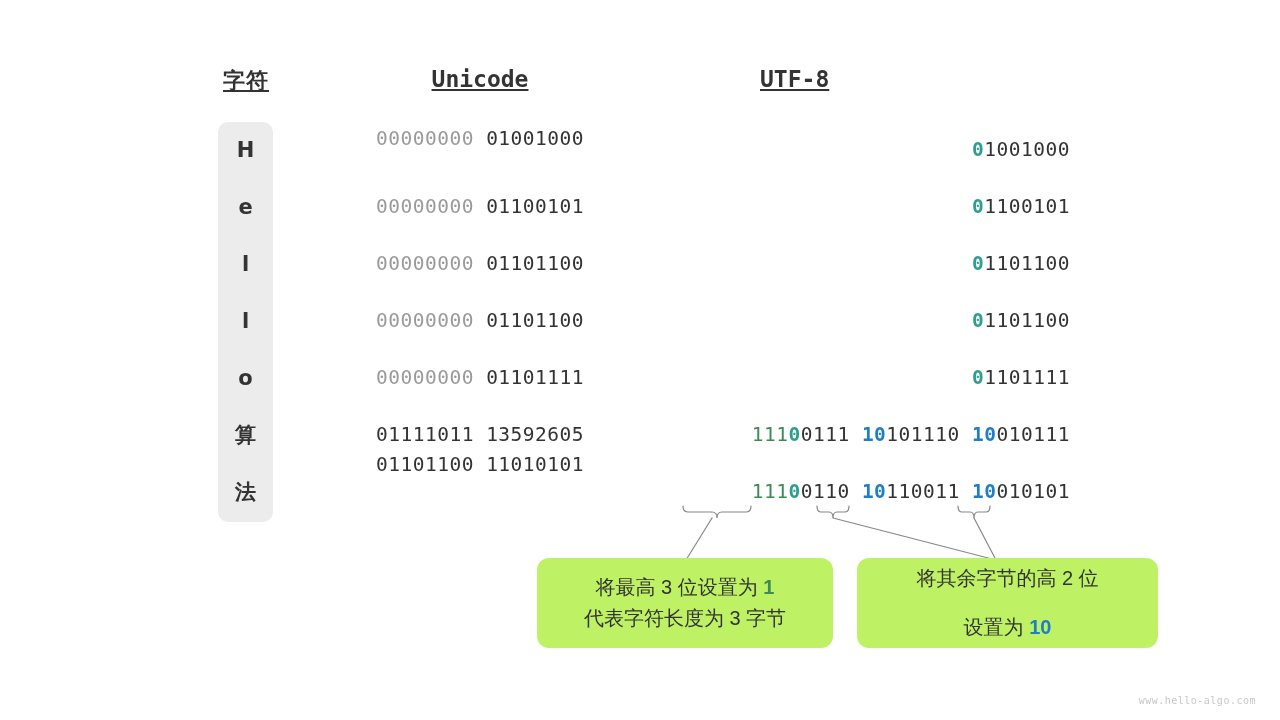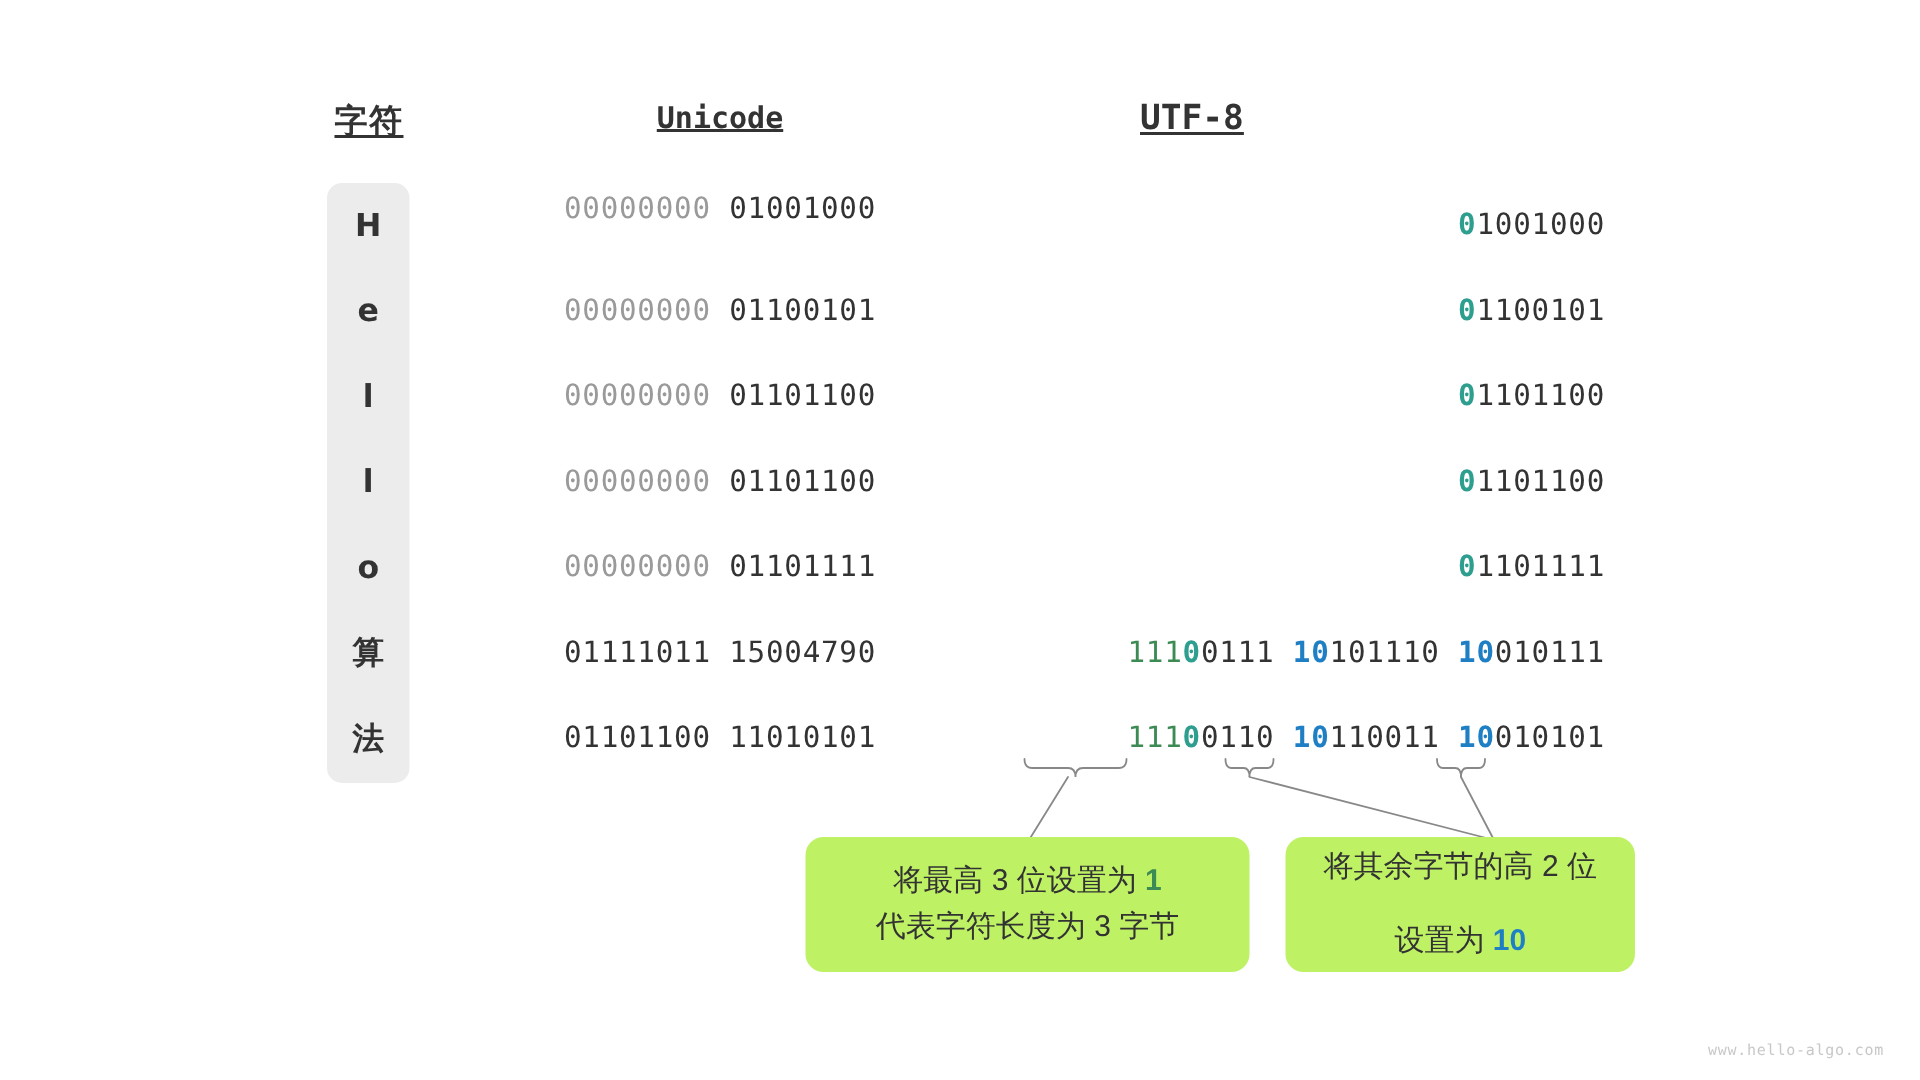--- a/index.html
+++ b/index.html
@@ -37,21 +37,21 @@
     font-family: "Liberation Sans", "DejaVu Sans", sans-serif;
     font-size: 22px;
     letter-spacing: 1px;
   }
   #hdr-unicode {
     left: 330px;
     top: 66px;
     width: 300px;
     text-align: center;
     font-family: "DejaVu Sans Mono", "Liberation Mono", monospace;
-    font-size: 20px;
+    font-size: 23px;
   }
   #hdr-utf8 {
     left: 760px;
     top: 66px;
     width: 230px;
     font-family: "DejaVu Sans Mono", "Liberation Mono", monospace;
     font-size: 23px;
   }
 
   
@@ -131,21 +131,21 @@
     flex-direction: column;
     align-items: center;
     justify-content: center;
     font-family: Liberation Sans, sans-serif;
     font-size: 20px;
     color: #333333;
     line-height: 1.55;
     white-space: pre;
   }
   #callout-1 { left: 537px; top: 558px; width: 296px; height: 90px; }
-  #callout-2 { left: 857px; top: 558px; width: 233px; height: 90px; gap: 18px; }
+  #callout-2 { left: 857px; top: 558px; width: 301px; height: 90px; gap: 18px; }
   .callout .hi-green { color: #3d8b54; font-weight: bold; }
   .callout .hi-blue  { color: #1f7fc4; font-weight: bold; }
 
   
   #watermark {
     position: absolute;
     right: 24px;
     bottom: 14px;
     font-family: "DejaVu Sans Mono", "Liberation Mono", monospace;
     font-size: 10px;
@@ -174,24 +174,24 @@
       <div class="char-cell" style="top: 249px;">l</div>
       <div class="uni-cell" style="top: 249px;"><span class="dim">00000000</span> <span>01101100</span></div>
       <div class="utf-cell" style="top: 249px;"><span><span class="lead0">0</span><span>1101100</span></span></div>
       <div class="char-cell" style="top: 306px;">l</div>
       <div class="uni-cell" style="top: 306px;"><span class="dim">00000000</span> <span>01101100</span></div>
       <div class="utf-cell" style="top: 306px;"><span><span class="lead0">0</span><span>1101100</span></span></div>
       <div class="char-cell" style="top: 363px;">o</div>
       <div class="uni-cell" style="top: 363px;"><span class="dim">00000000</span> <span>01101111</span></div>
       <div class="utf-cell" style="top: 363px;"><span><span class="lead0">0</span><span>1101111</span></span></div>
       <div class="char-cell" style="top: 420px;">算</div>
-      <div class="uni-cell" style="top: 420px;"><span>01111011</span> <span>15004790</span></div>
+      <div class="uni-cell" style="top: 420px;"><span>01111011</span> <span>13592605</span></div>
       <div class="utf-cell" style="top: 420px;"><span><span class="g111">111</span><span class="lead0">0</span><span>0111</span></span> <span><span class="b10">10</span><span>101110</span></span> <span><span class="b10">10</span><span>010111</span></span></div>
       <div class="char-cell" style="top: 477px;">法</div>
-      <div class="uni-cell" style="top: 477px;"><span>01101100</span> <span>11010101</span></div>
+      <div class="uni-cell" style="top: 450px;"><span>01101100</span> <span>11010101</span></div>
       <div class="utf-cell" style="top: 477px;"><span><span class="g111">111</span><span class="lead0">0</span><span>0110</span></span> <span><span class="b10">10</span><span>110011</span></span> <span><span class="b10">10</span><span>010101</span></span></div>
     </div>
 
   <svg id="connectors" viewBox="0 0 1280 720" xmlns="http://www.w3.org/2000/svg">
     <g fill="none" stroke="#888888" stroke-width="1.2" stroke-linecap="round">
 
       <path d="M683,506 q0,6 5,6 h24 q5,0 5,6 q0,-6 5,-6 h24 q5,0 5,-6"></path>
 
       <path d="M712,518 L686,560"></path>
 

